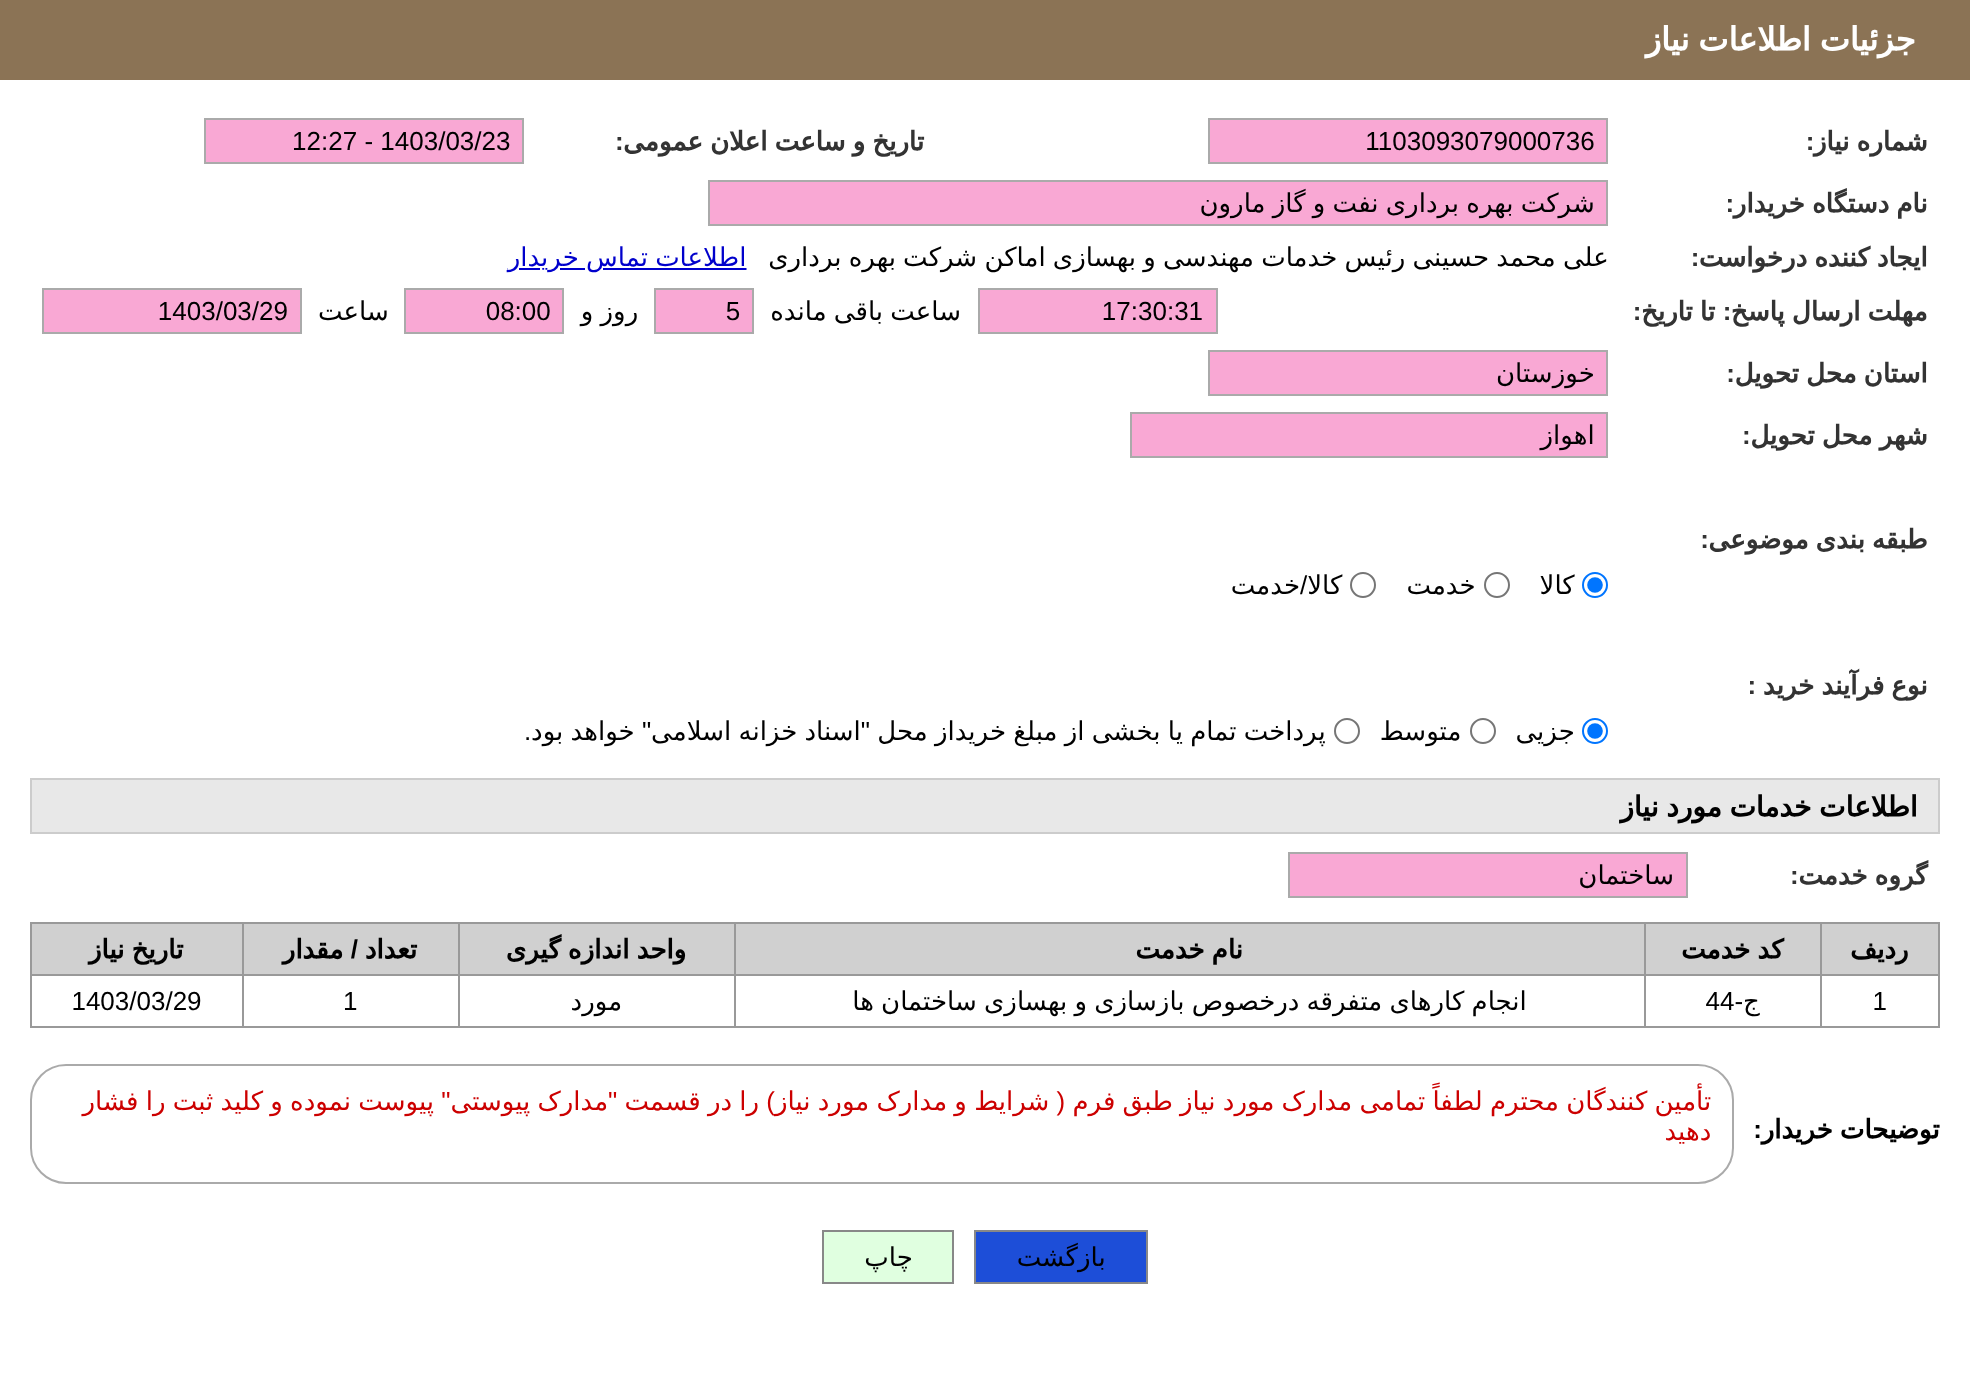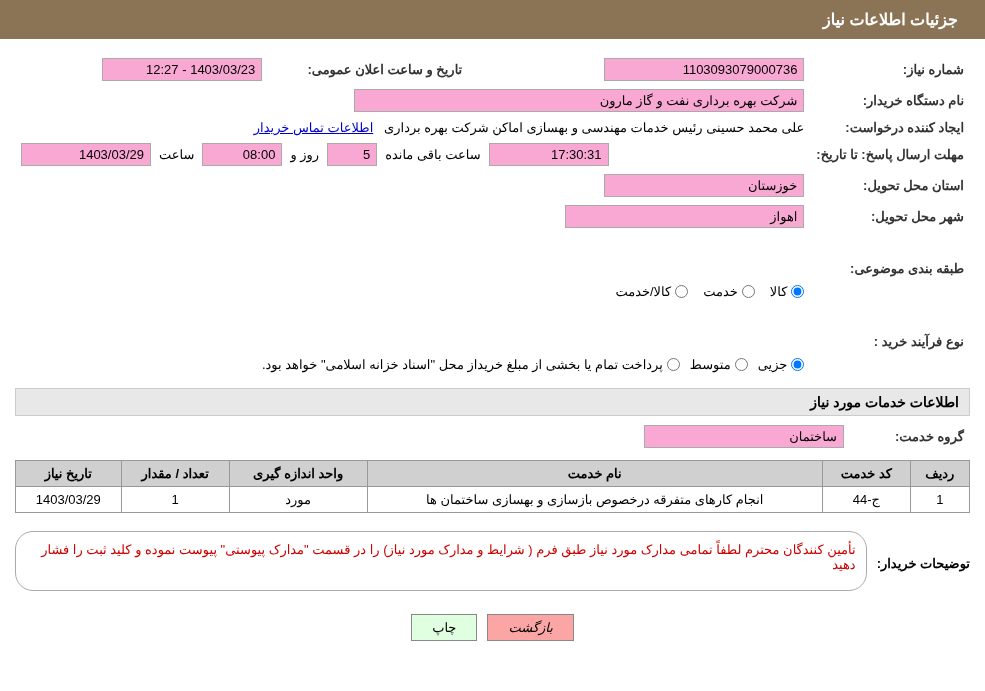--- a/index.html
+++ b/index.html
@@ -129,21 +129,21 @@
     }
     .btn {
       padding: 5px 20px;
       border: 1px solid #888;
       background: #e8e8e8;
       cursor: pointer;
       font-family: Tahoma, Arial, sans-serif;
       font-size: 13px;
     }
     .btn-print { background: #e0ffe0; }
-    .btn-back { background: #fca5a5; font-style: italic; }
+    .btn-back { background: #1d4ed8; }
   </style>
 </head>
 <body>
 
 <div class="page-wrapper">
 
   <div class="header-bar">
     <span>جزئیات اطلاعات نیاز</span>
   </div>
 

